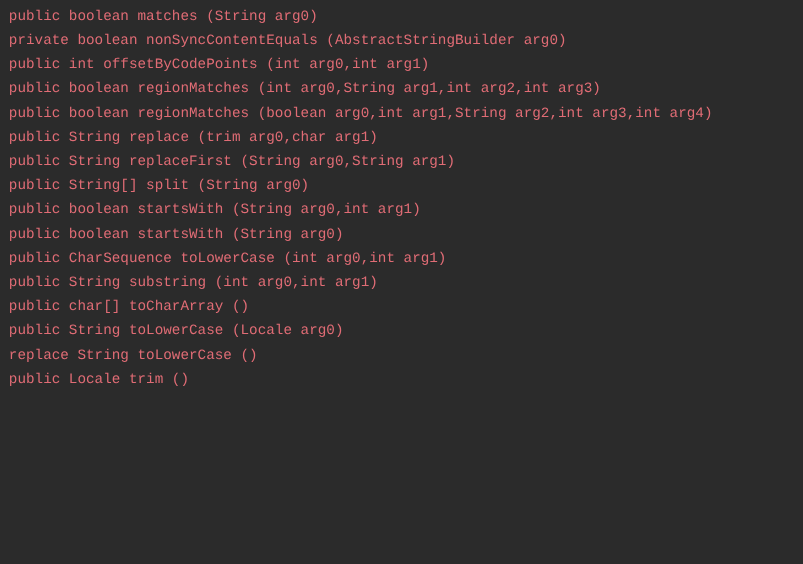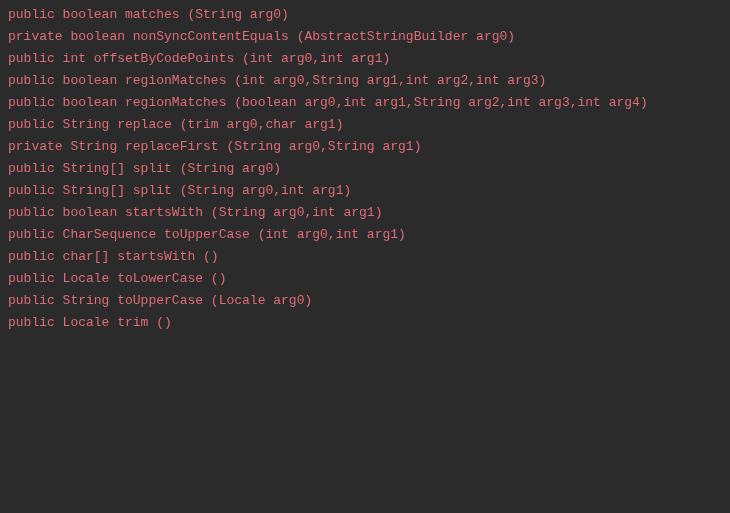--- a/index.html
+++ b/index.html
@@ -25,22 +25,23 @@
 </head>
 <body>
 
 <div>
   <div class="method-line">public boolean matches (String arg0)</div>
   <div class="method-line">private boolean nonSyncContentEquals (AbstractStringBuilder arg0)</div>
   <div class="method-line">public int offsetByCodePoints (int arg0,int arg1)</div>
   <div class="method-line">public boolean regionMatches (int arg0,String arg1,int arg2,int arg3)</div>
   <div class="method-line">public boolean regionMatches (boolean arg0,int arg1,String arg2,int arg3,int arg4)</div>
   <div class="method-line">public String replace (trim arg0,char arg1)</div>
-  <div class="method-line">private String replaceFirst (String arg0,String arg1)</div>
+  <div class="method-line">public String replaceFirst (String arg0,String arg1)</div>
   <div class="method-line">public String[] split (String arg0)</div>
-  <div class="method-line">public String[] split (String arg0,int arg1)</div>
   <div class="method-line">public boolean startsWith (String arg0,int arg1)</div>
-  <div class="method-line">public CharSequence toUpperCase (int arg0,int arg1)</div>
-  <div class="method-line">public char[] startsWith ()</div>
-  <div class="method-line">public Locale toLowerCase ()</div>
-  <div class="method-line">public String toUpperCase (Locale arg0)</div>
+  <div class="method-line">public boolean startsWith (String arg0)</div>
+  <div class="method-line">public CharSequence toLowerCase (int arg0,int arg1)</div>
+  <div class="method-line">public String substring (int arg0,int arg1)</div>
+  <div class="method-line">public char[] toCharArray ()</div>
+  <div class="method-line">public String toLowerCase (Locale arg0)</div>
+  <div class="method-line">replace String toLowerCase ()</div>
   <div class="method-line">public Locale trim ()</div>
 </div>
 
 </body></html>

